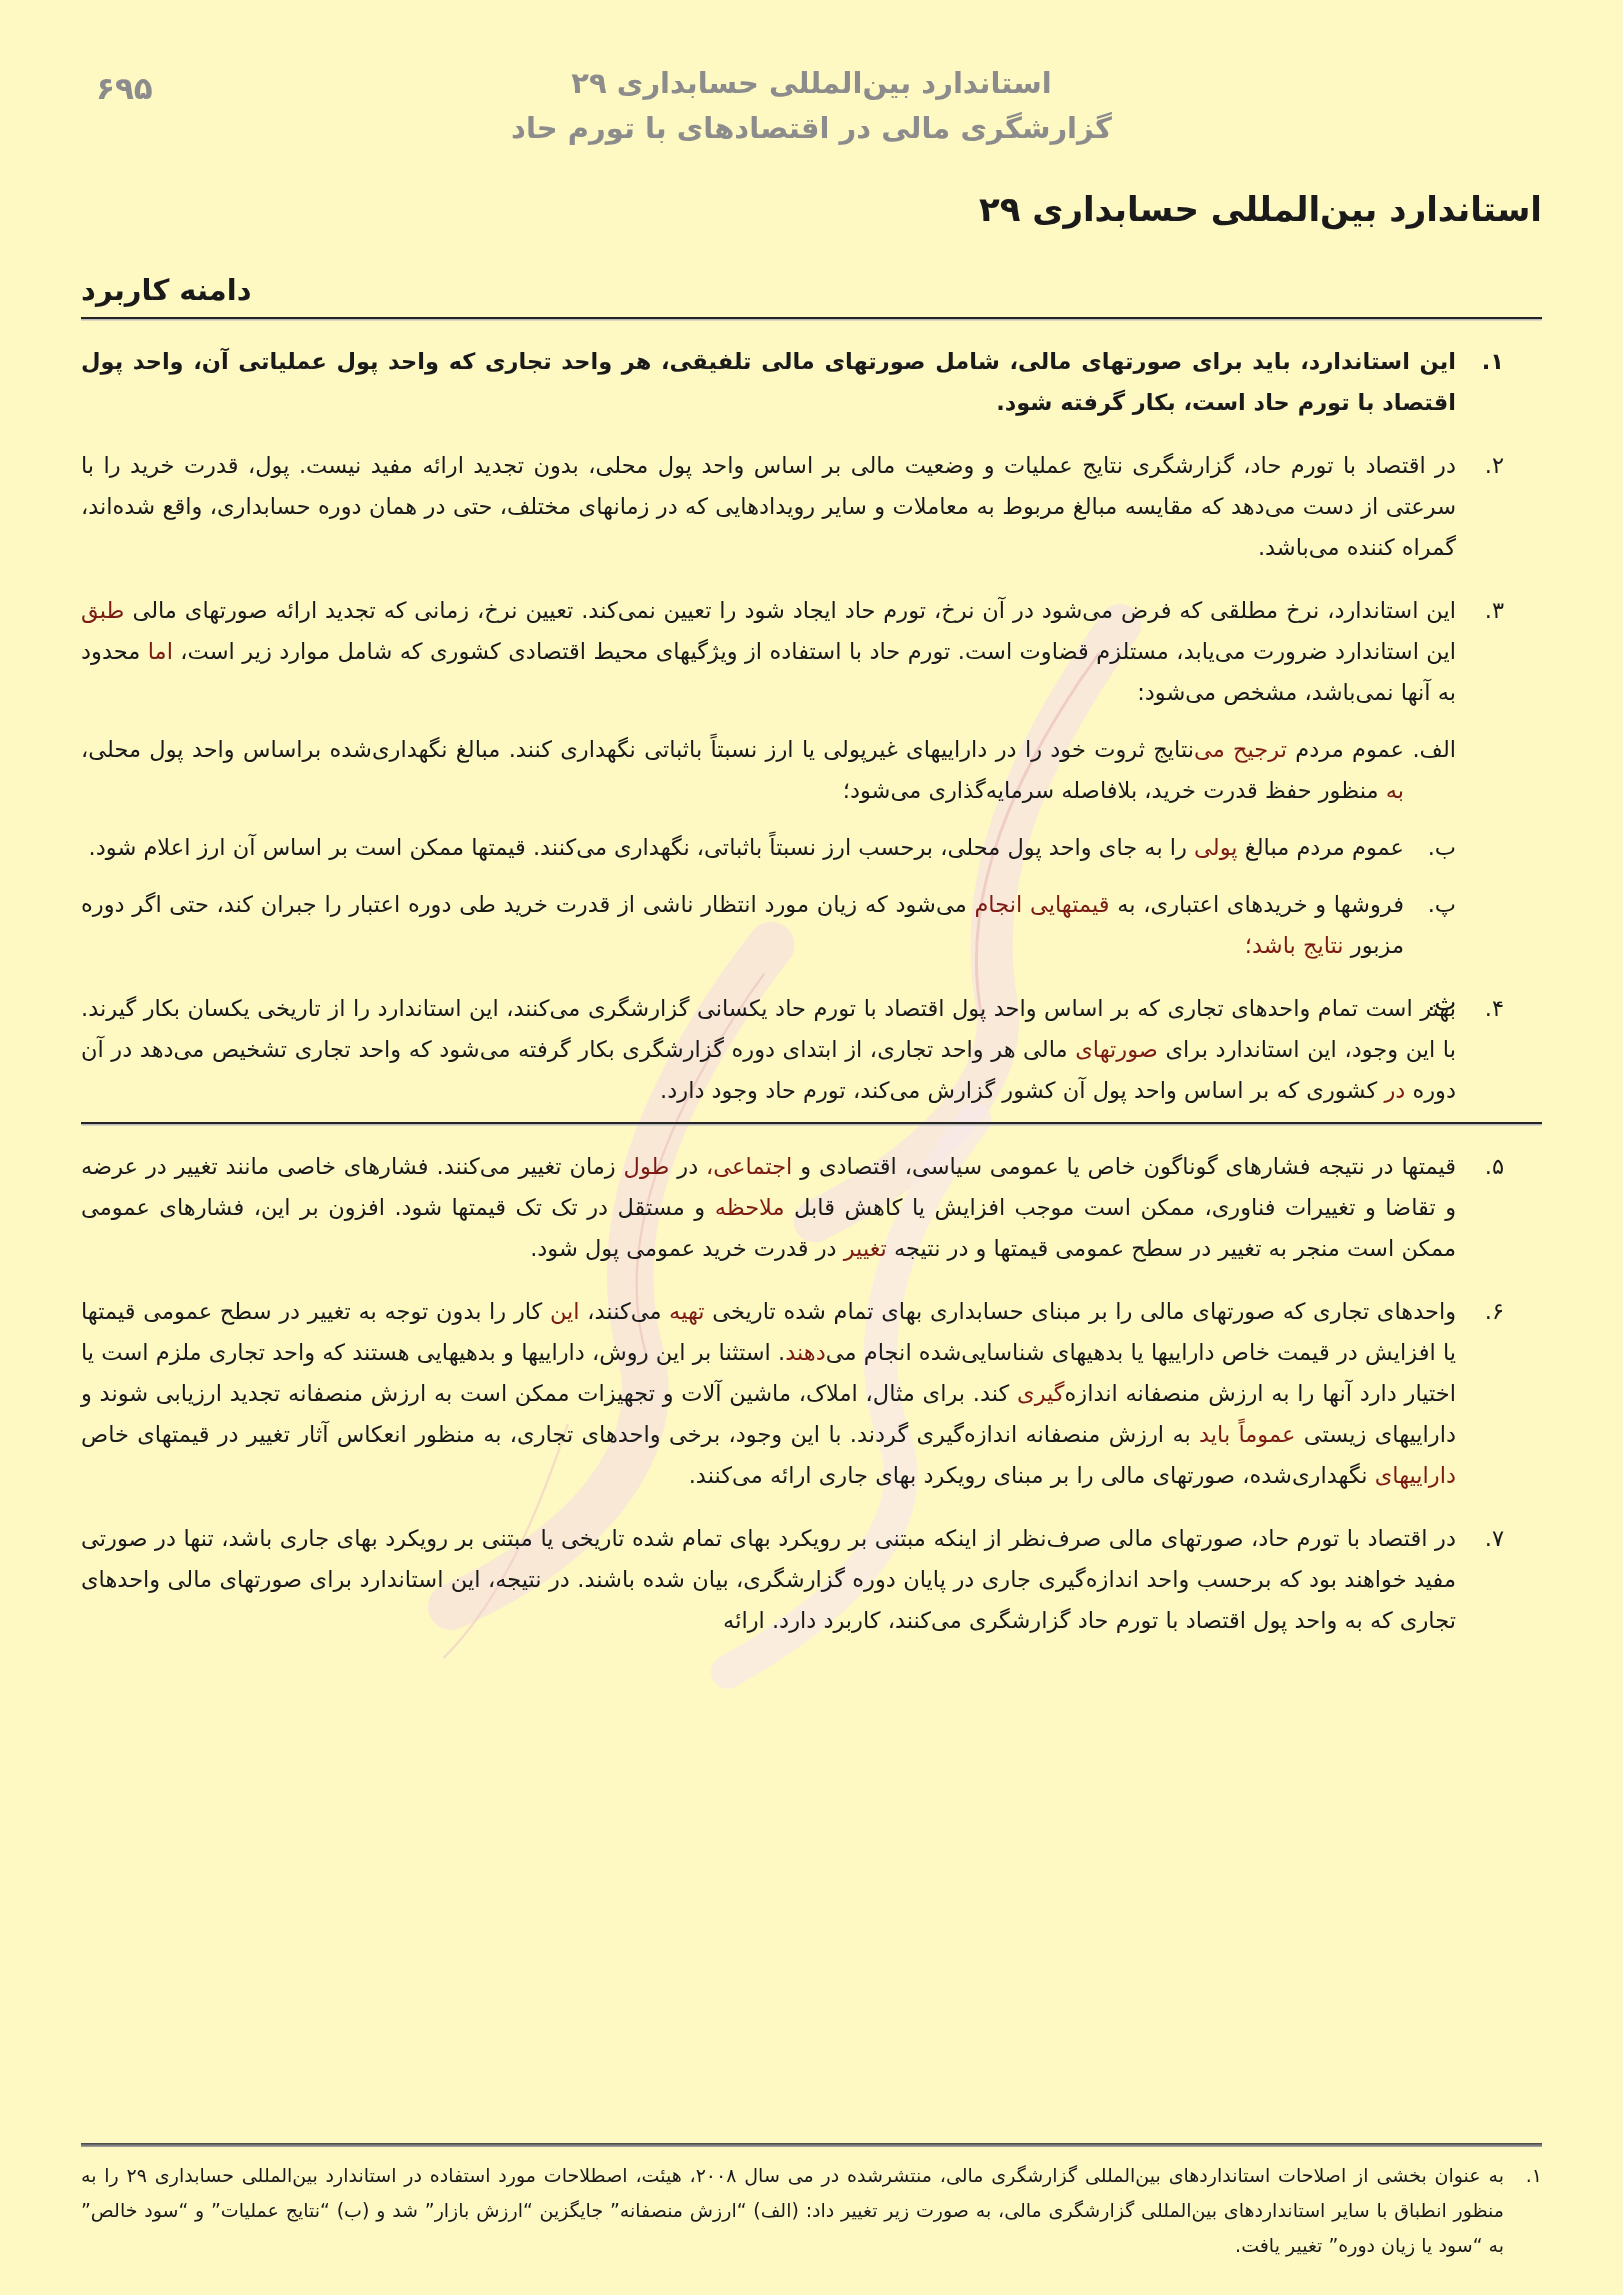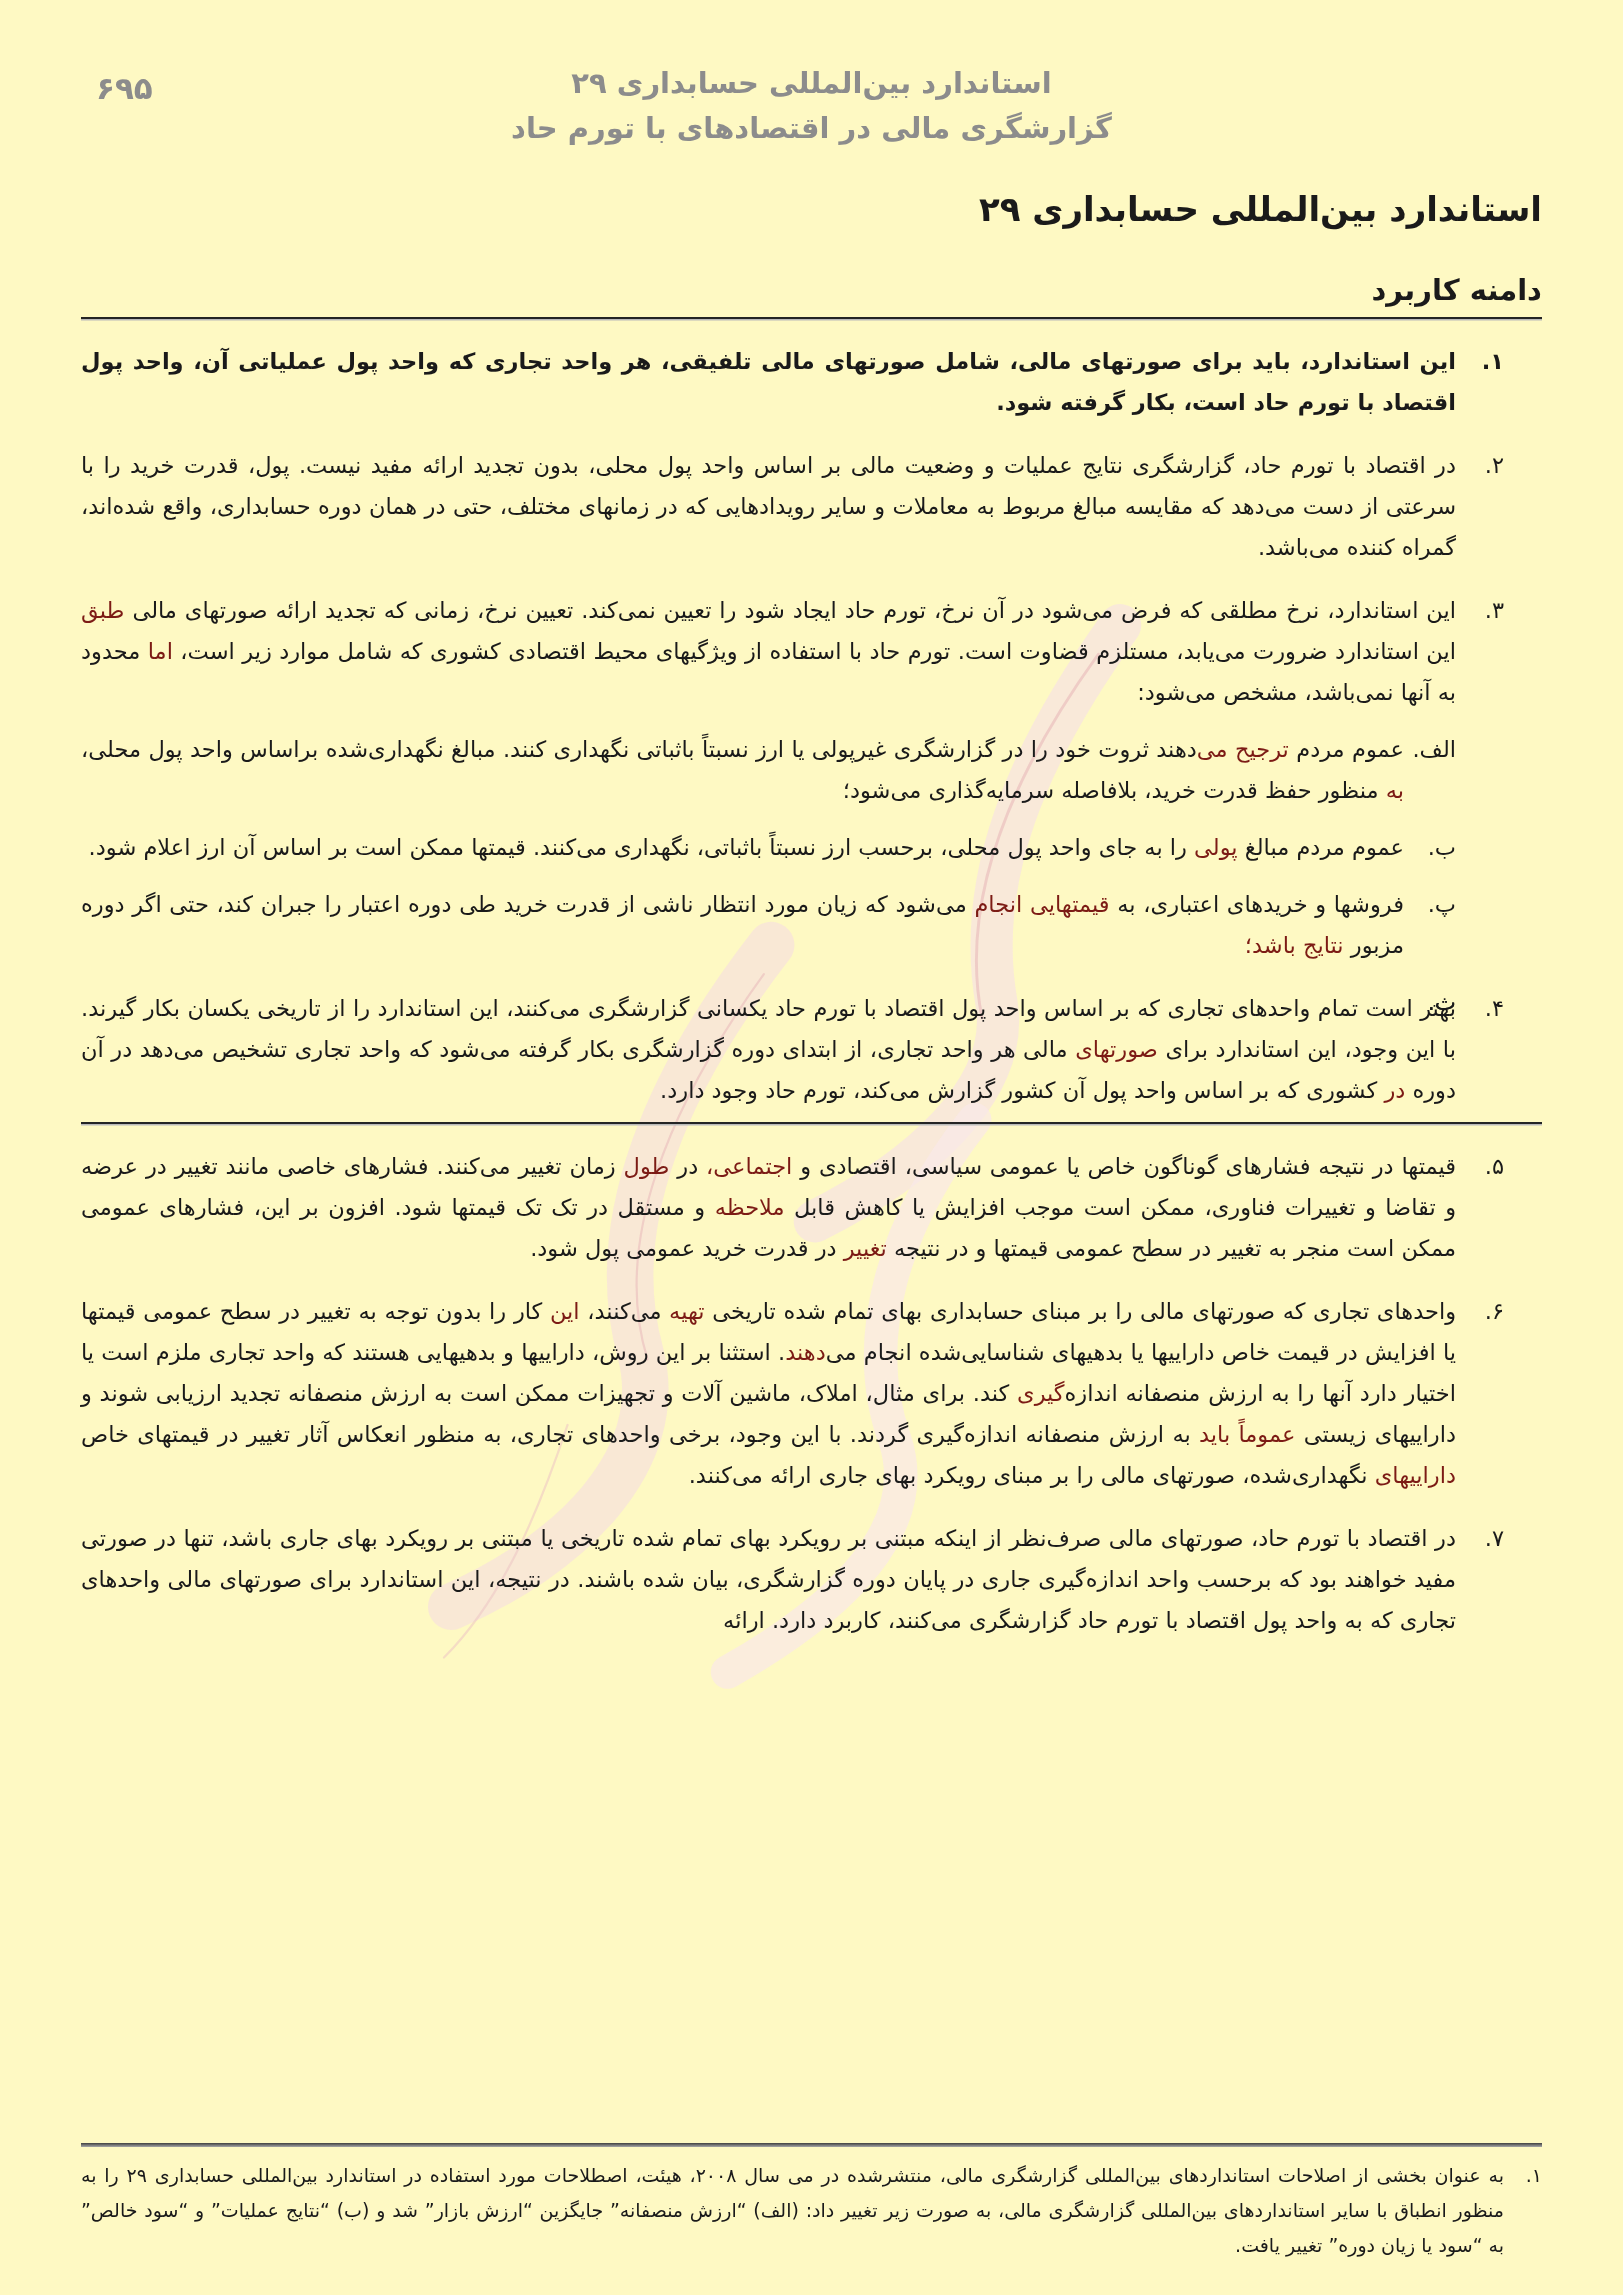--- a/index.html
+++ b/index.html
@@ -24,21 +24,21 @@
     text-align:center; color:#8c8c8c; font-weight:bold;
     font-size:29px; line-height:45px;
   }
   
   .doc-title{ margin-top:32px; text-align:right; font-weight:bold; line-height:52px; }
   .doc-title .t1{ font-size:34px; }
   .doc-title .t2{ font-size:34px; font-style:italic; }
   .doc-title sup{ font-size:17.5px; font-style:normal; position:relative; top:-10.2px; }
   
   .sec-head{
-    margin-top:38px; text-align:right; font-weight:bold; font-size:29px;
+    margin-top:38px; text-align:left; font-weight:bold; font-size:29px;
   }
   .rule{ height:2.2px; background:#242424; margin-top:10.2px; border:0; box-shadow:0 1.5px 0 #b9b9b9; }
   
   .item{
     position:relative; margin-top:22px;
     padding-right:86px;
     font-size:22.5px; line-height:41px;
     text-align:justify;
   }
   .item .marker{
@@ -108,21 +108,21 @@
       <span class="body"><span>در اقتصاد با تورم حاد، گزارشگری نتایج عملیات و وضعیت مالی بر اساس واحد پول محلی، بدون تجدید ارائه مفید نیست. پول، قدرت خرید را با سرعتی از دست می‌دهد که مقایسه مبالغ مربوط به معاملات و سایر رویدادهایی که در زمانهای مختلف، حتی در همان دوره حسابداری، واقع شده‌اند، گمراه کننده می‌باشد.</span></span>
     </div>
 
     <div class="item">
       <span class="marker">۳.</span>
       <span class="body"><span>این استاندارد، نرخ مطلقی که فرض می‌شود در آن نرخ، تورم حاد ایجاد شود را تعیین نمی‌کند. تعیین نرخ، زمانی که تجدید ارائه صورتهای مالی </span><span class="wm-red">طبق</span><span> این استاندارد ضرورت می‌یابد، مستلزم قضاوت است. تورم حاد با استفاده از ویژگیهای محیط اقتصادی کشوری که شامل موارد زیر است، </span><span class="wm-red">اما</span><span> محدود به آنها نمی‌باشد، مشخص می‌شود:</span></span>
     </div>
 
     <div class="item sub">
       <span class="marker">الف.</span>
-      <span class="body"><span>عموم مردم </span><span class="wm-red">ترجیح می</span><span>‌دهند ثروت خود را در گزارشگری غیرپولی یا ارز نسبتاً باثباتی نگهداری کنند. مبالغ نگهداری‌شده براساس واحد پول محلی، </span><span class="wm-red">به</span><span> منظور حفظ قدرت خرید، بلافاصله سرمایه‌گذاری می‌شود؛</span></span>
+      <span class="body"><span>عموم مردم </span><span class="wm-red">ترجیح می</span><span>‌نتایج ثروت خود را در داراییهای غیرپولی یا ارز نسبتاً باثباتی نگهداری کنند. مبالغ نگهداری‌شده براساس واحد پول محلی، </span><span class="wm-red">به</span><span> منظور حفظ قدرت خرید، بلافاصله سرمایه‌گذاری می‌شود؛</span></span>
     </div>
 
     <div class="item sub">
       <span class="marker">ب.</span>
       <span class="body"><span>عموم مردم مبالغ </span><span class="wm-red">پولی</span><span> را به جای واحد پول محلی، برحسب ارز نسبتاً باثباتی، نگهداری می‌کنند. قیمتها ممکن است بر اساس آن ارز اعلام شود.</span></span>
     </div>
 
     <div class="item sub">
       <span class="marker">پ.</span>
       <span class="body"><span>فروشها و خریدهای اعتباری، به </span><span class="wm-red">قیمتهایی انجام</span><span> می‌شود که زیان مورد انتظار ناشی از قدرت خرید طی دوره اعتبار را جبران کند، حتی اگر دوره مزبور </span><span class="wm-red">نتایج باشد؛</span></span>

